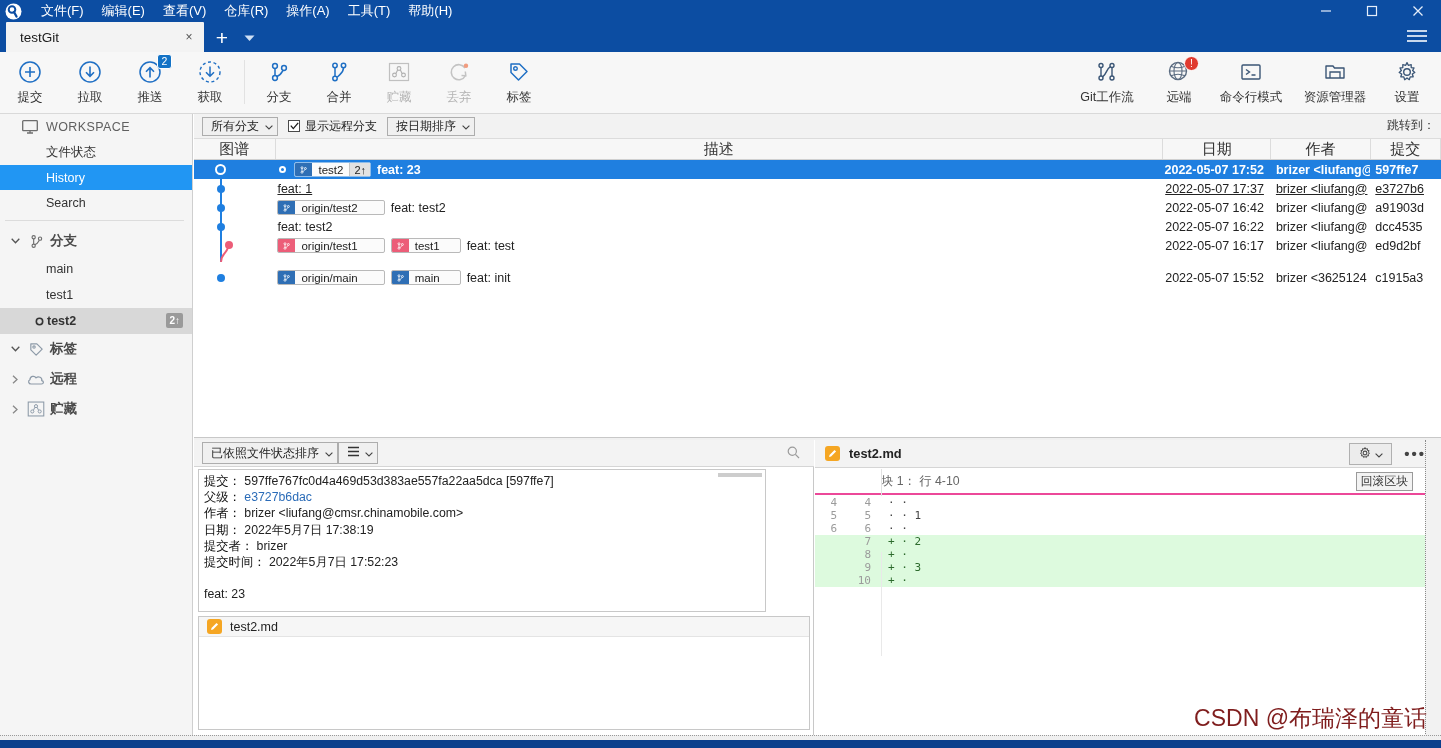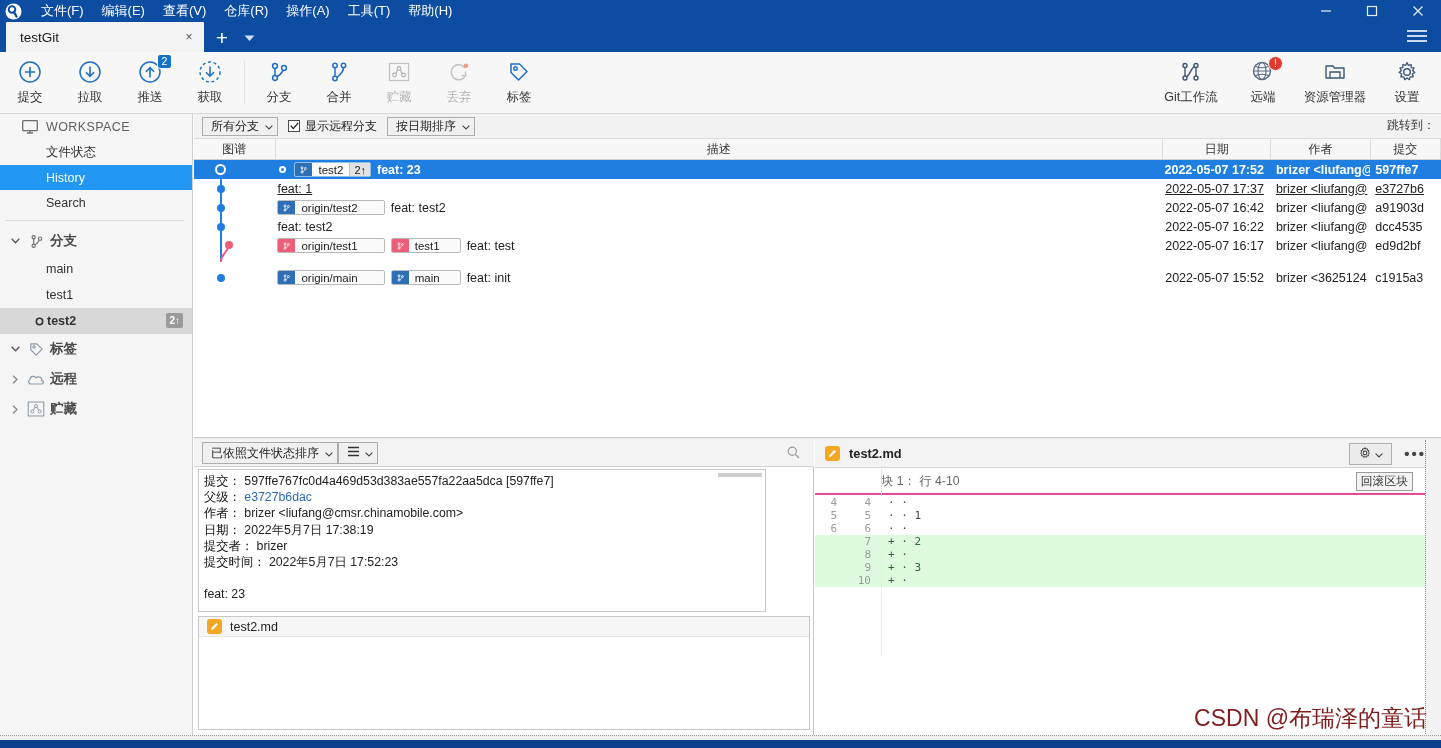--- a/index.html
+++ b/index.html
@@ -143,21 +143,21 @@
     width:12px; height:12px; border:1px solid #4a4a4a; background:#fff;
     display:flex; align-items:center; justify-content:center;
   }
   .goto {
     position:absolute; right:6px; top:3px; font-size:12px; color:#333;
   }
 
   .colhead {
     position:absolute; left:0; top:25px; width:1247px; height:21px;
     background:#f7f7f7; border-bottom:1px solid #d0d0d0; display:flex;
-    font-size:12px; color:#333;
+    font-size:15px; color:#333;
   }
   .colhead > div {
     border-right:1px solid #dcdcdc; display:flex; align-items:center; justify-content:center;
   }
   .ch-graph { width:88px; }
   .ch-desc { width:958px; }
   .ch-date { width:117px; }
   .ch-auth { width:107px; }
   .ch-sha { width:76px; border-right:none; }
 
@@ -484,20 +484,29 @@
         <span class="ic">
           <svg width="24" height="24" viewBox="0 0 24 24">
             <circle cx="11" cy="11" r="8.5" fill="none" stroke="#5a6b80" stroke-width="1.4"></circle>
             <ellipse cx="11" cy="11" rx="4" ry="8.5" fill="none" stroke="#5a6b80" stroke-width="1.1"></ellipse>
             <path d="M2.5 11 H19.5 M4 6.2 C8 8 14 8 18 6.2 M4 15.8 C8 14 14 14 18 15.8" fill="none" stroke="#5a6b80" stroke-width="1.1"></path>
           </svg>
         </span>
         <span class="lbl">远端</span>
       </div>
 
+      <div class="rb wide">
+        <span class="ic">
+          <svg width="24" height="24" viewBox="0 0 24 24">
+            <rect x="3" y="5" width="18" height="14" rx="1" fill="none" stroke="#3b5676" stroke-width="1.4"></rect>
+            <path d="M7 9.5 L10.5 12 L7 14.5 M12.5 15 H16.5" fill="none" stroke="#3b5676" stroke-width="1.4"></path>
+          </svg>
+        </span>
+        <span class="lbl">命令行模式</span>
+      </div>
 
       <div class="rb wide">
         <span class="ic">
           <svg width="24" height="24" viewBox="0 0 24 24">
             <path d="M3 6 H10 L11.5 8 H21 V18 H3 Z" fill="none" stroke="#3b5676" stroke-width="1.4" stroke-linejoin="round"></path>
             <path d="M7 18 V12 H17 V18" fill="none" stroke="#3b5676" stroke-width="1.3"></path>
           </svg>
         </span>
         <span class="lbl">资源管理器</span>
       </div>

